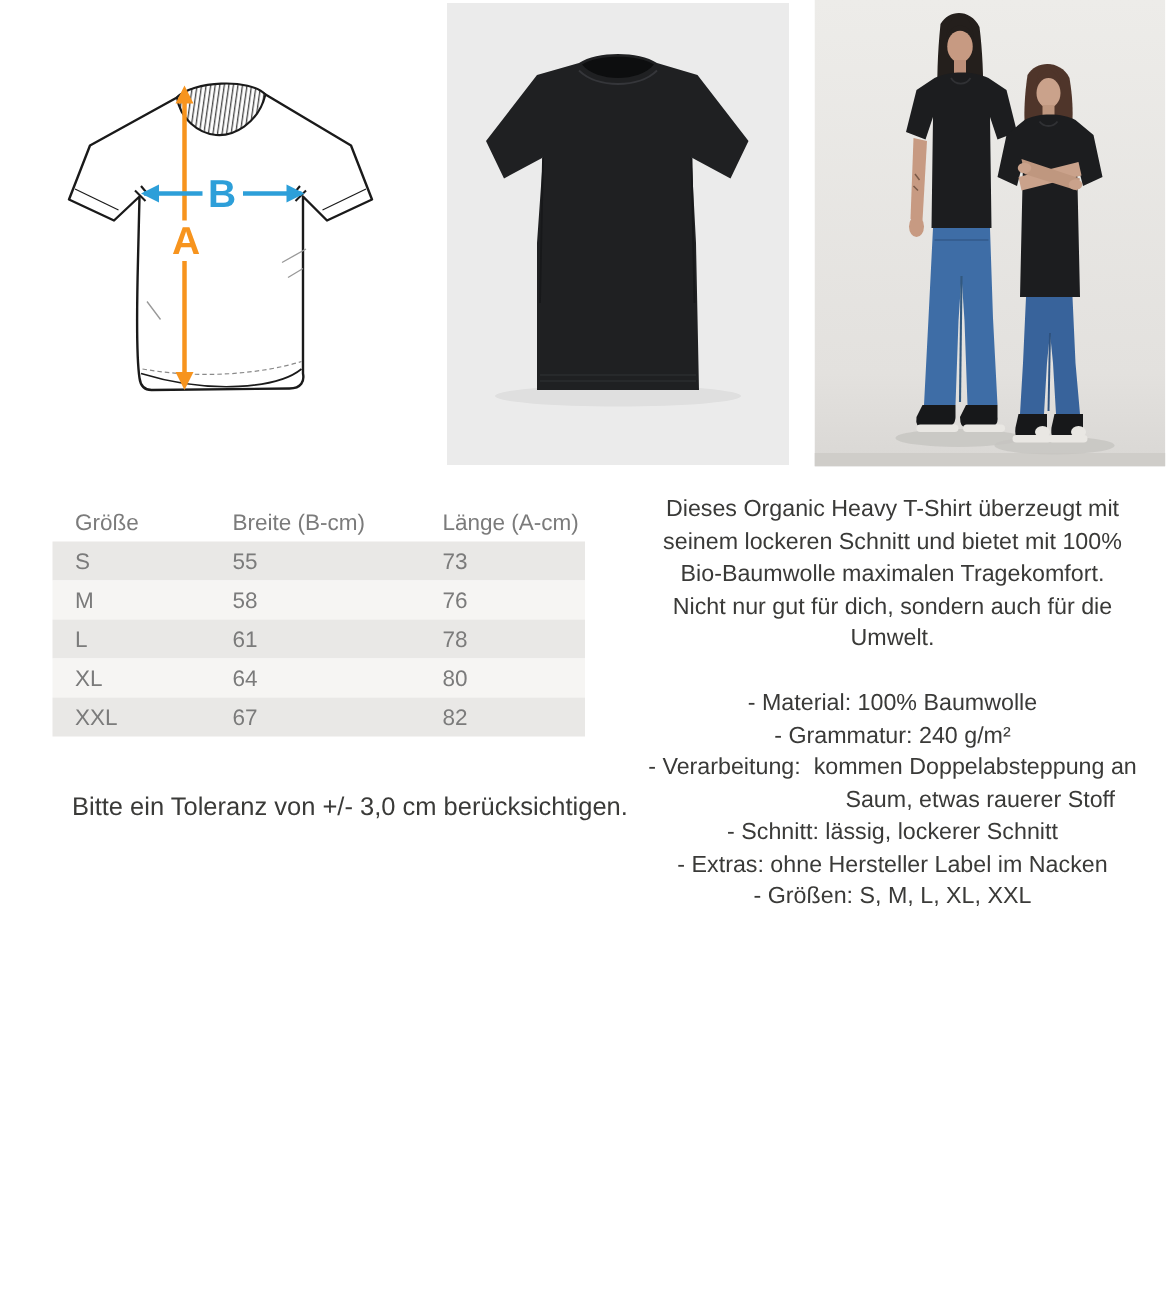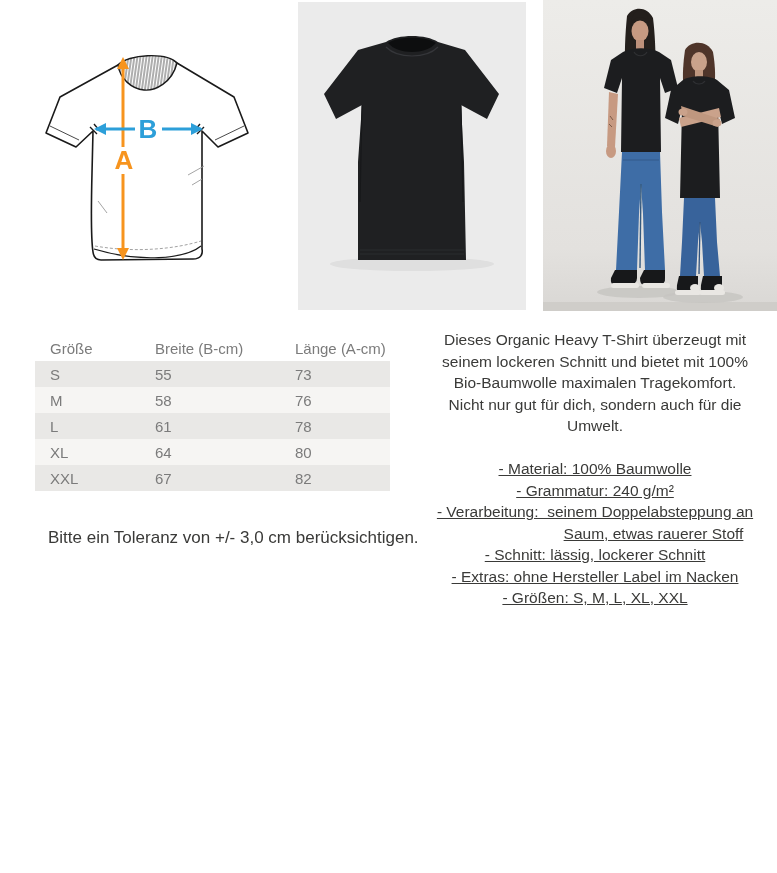--- a/index.html
+++ b/index.html
@@ -63,21 +63,21 @@
     position: absolute; left: 414px; top: 329px;
     width: 362px;
     font-size: 15.5px; line-height: 21.5px;
     color: #3a3a38;
     text-align: center;
   }
   .description p {
     white-space: pre-line;
     margin: 0 0 21.5px 0;
   }
-  .spec-line { white-space: pre-wrap; text-decoration: underline; }
+  .spec-line { white-space: pre-wrap; }
   .spec-line.indent { padding-left: 117px; }
 </style>
 </head>
 <body>
 
 <div class="diagram-wrap">
   <svg viewBox="0 0 214 214">
     <defs>
       <pattern id="rib" width="3" height="8" patternUnits="userSpaceOnUse" patternTransform="rotate(8)">
         <rect width="3" height="8" fill="#ffffff"></rect>
@@ -247,19 +247,19 @@
 
 <div class="description">
   <p>Dieses Organic Heavy T-Shirt überzeugt mit
 seinem lockeren Schnitt und bietet mit 100%
 Bio-Baumwolle maximalen Tragekomfort.
 Nicht nur gut für dich, sondern auch für die
 Umwelt.</p>
   <div>
     <div class="spec-line">- Material: 100% Baumwolle</div>
     <div class="spec-line">- Grammatur: 240 g/m²</div>
-    <div class="spec-line">- Verarbeitung:  seinem Doppelabsteppung an</div>
+    <div class="spec-line">- Verarbeitung:  kommen Doppelabsteppung an</div>
     <div class="spec-line indent">Saum, etwas rauerer Stoff</div>
     <div class="spec-line">- Schnitt: lässig, lockerer Schnitt</div>
     <div class="spec-line">- Extras: ohne Hersteller Label im Nacken</div>
     <div class="spec-line">- Größen: S, M, L, XL, XXL</div>
   </div>
 </div>
 
 </body></html>

